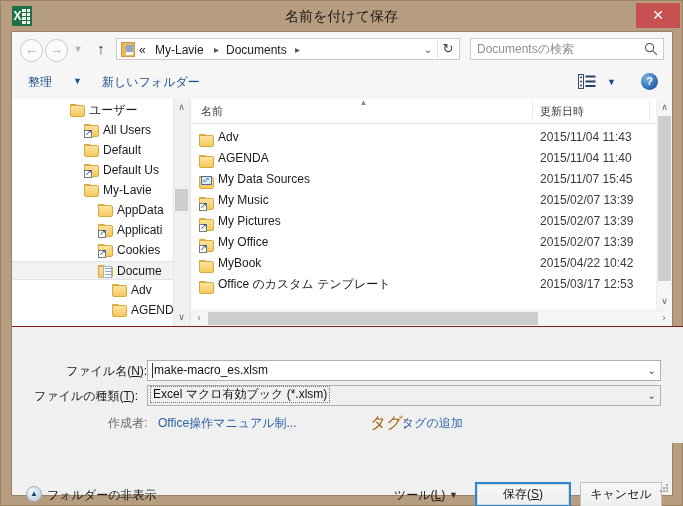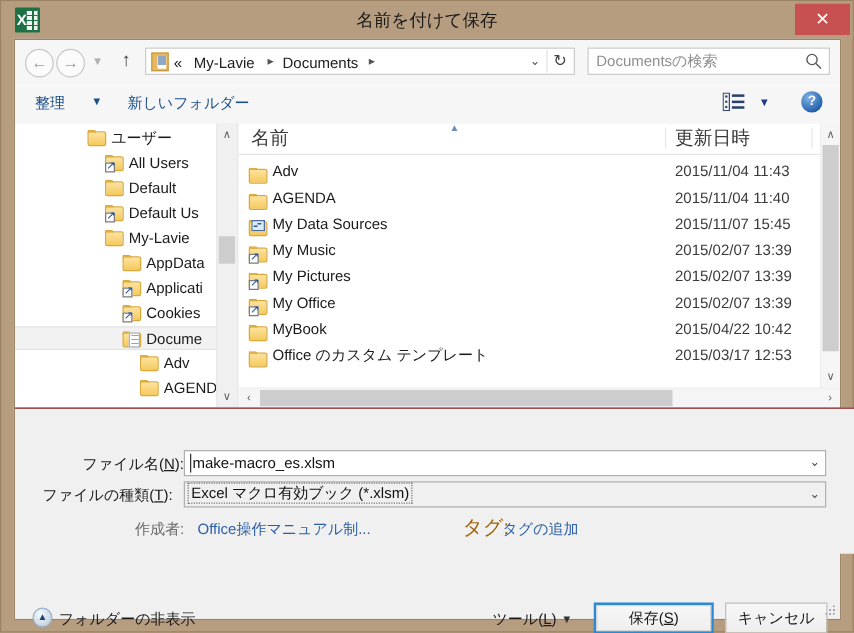--- a/index.html
+++ b/index.html
@@ -363,21 +363,21 @@
   #col-header {
     position: absolute;
     left: 0; top: 0;
     width: 481px; height: 24px;
     background: #ffffff;
     border-bottom: 1px solid #e5e5e5;
   }
   .col-head {
     position: absolute;
     top: 4px;
-    font-size: 15px;
+    font-size: 11px;
     color: #3a3a3a;
     line-height: 16px;
     cursor: default;
     white-space: nowrap;
   }
   .col-div {
     position: absolute;
     top: 3px;
     width: 1px; height: 17px;
     background: #e8e8e8;

